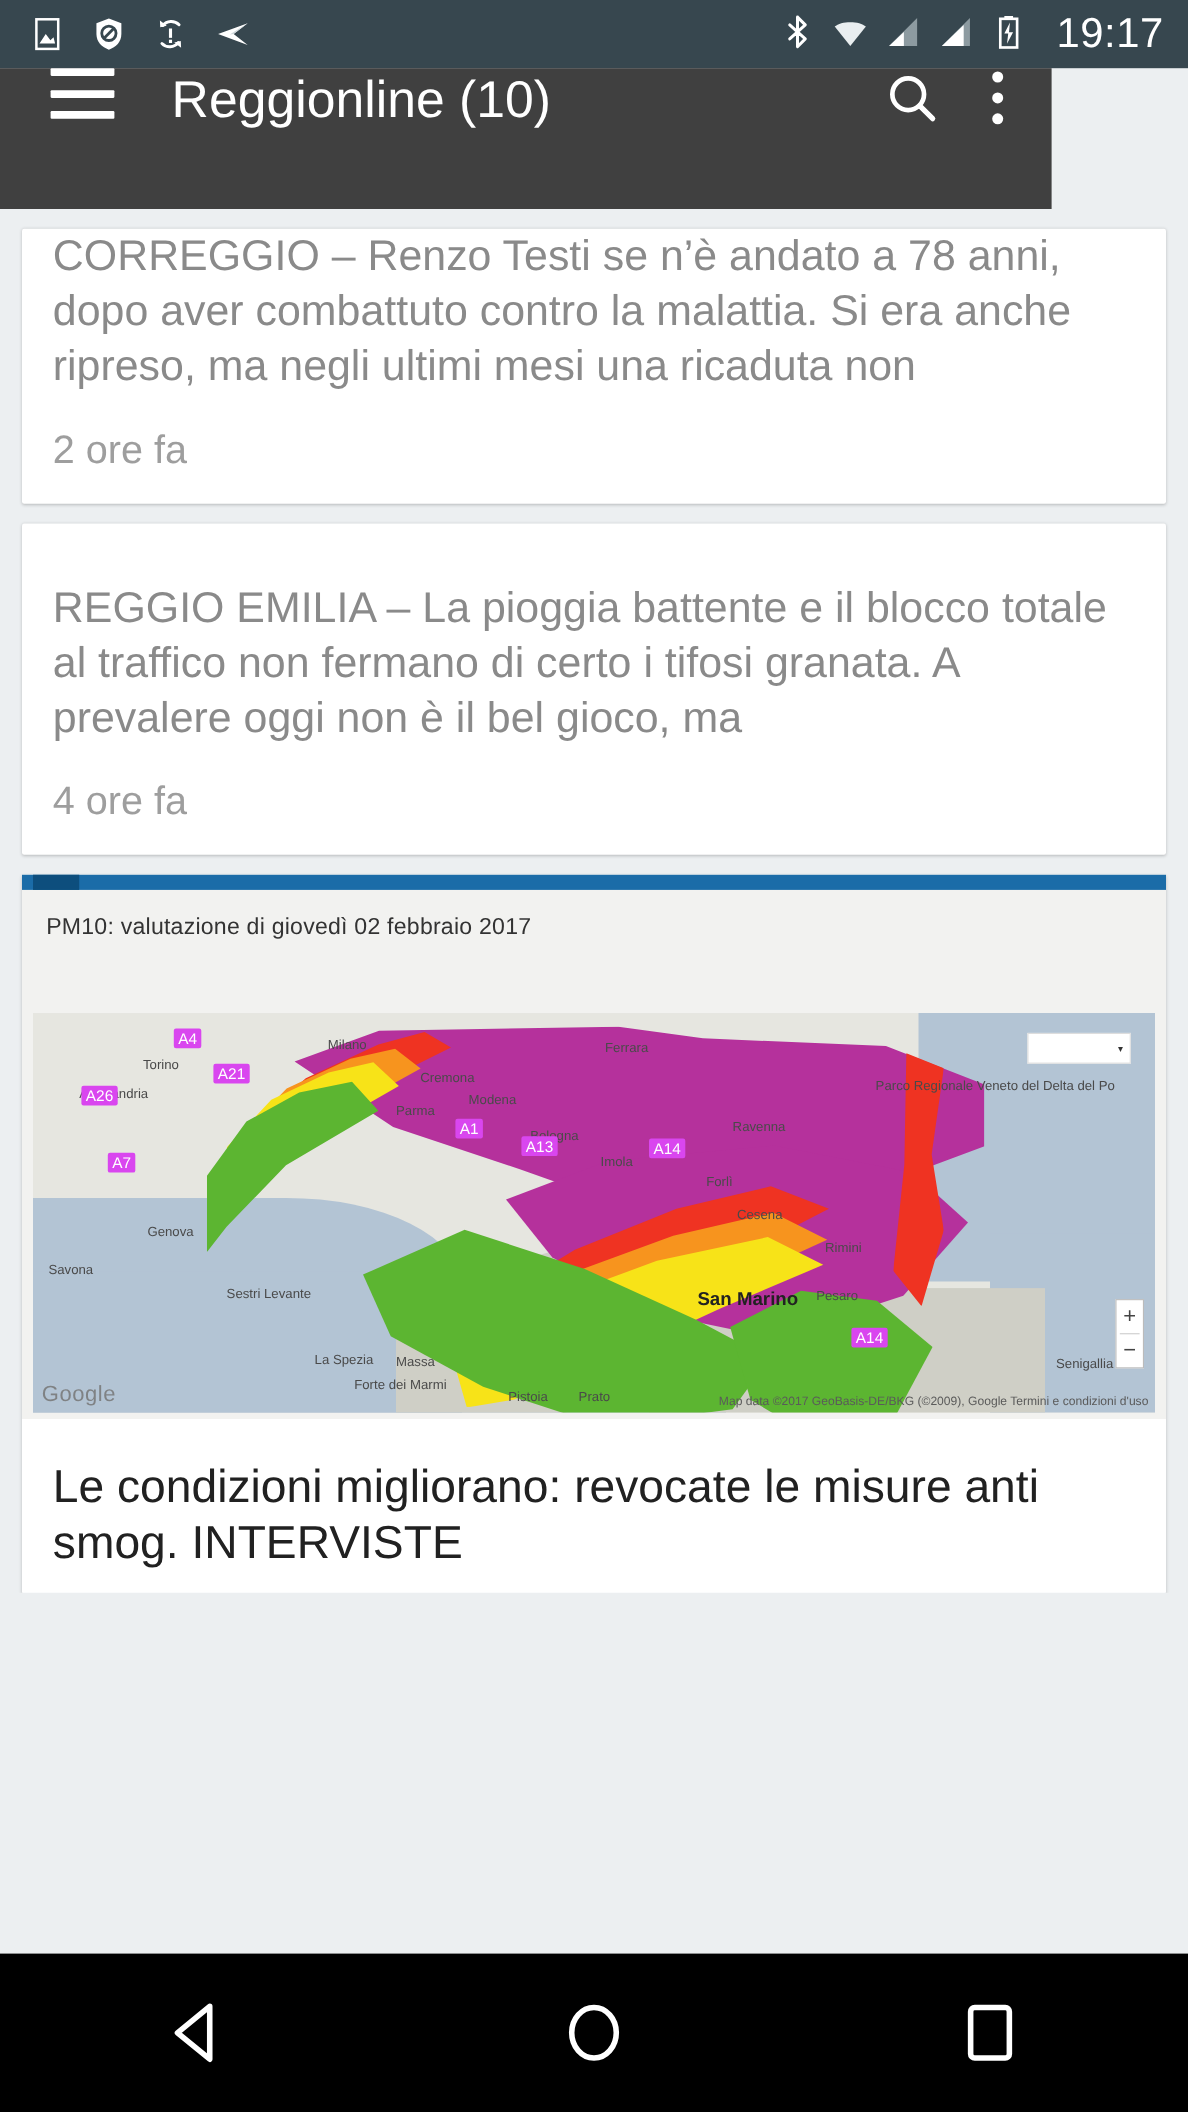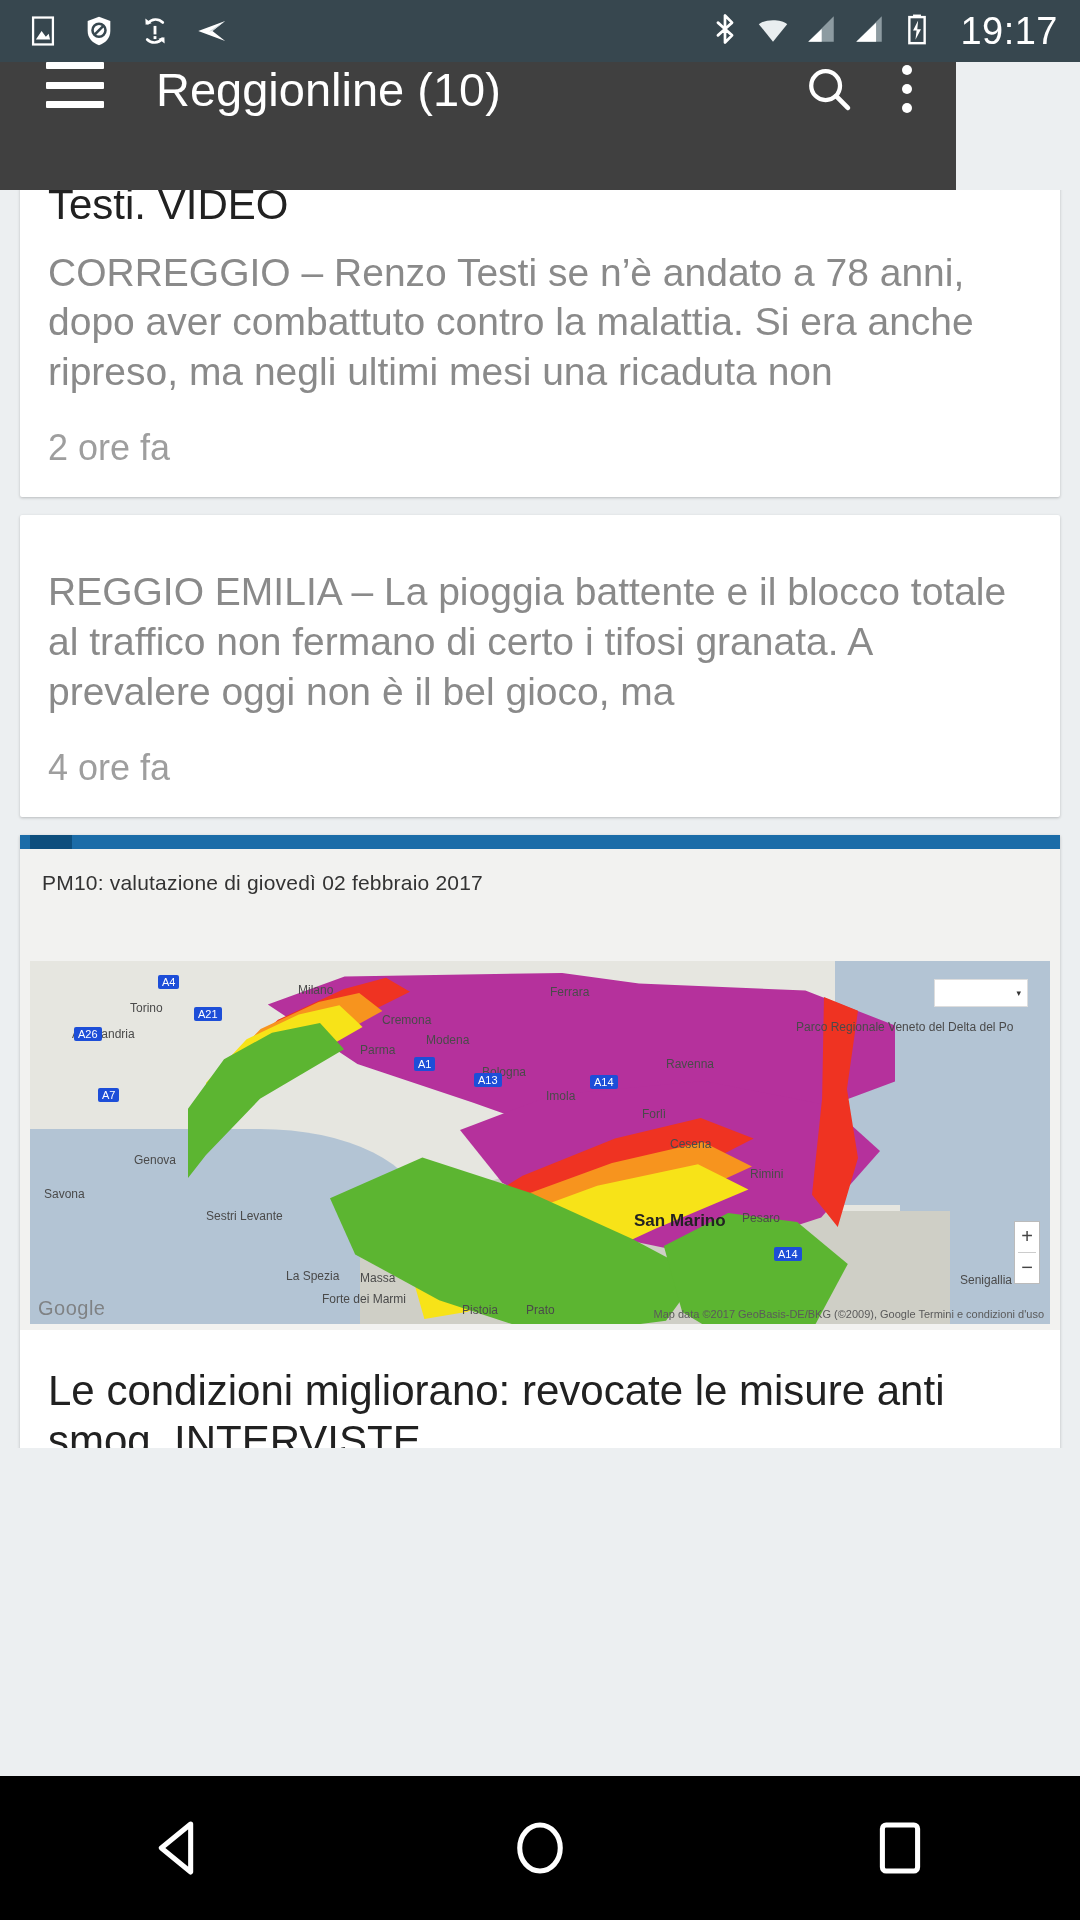--- a/index.html
+++ b/index.html
@@ -108,21 +108,21 @@
     position:absolute; left:8px; bottom:4px; font-size:20px; color:#777;
     font-family:"Liberation Sans", sans-serif; opacity:.85; letter-spacing:.5px;
   }
   .gattrib{
     position:absolute; right:6px; bottom:4px; font-size:11px; color:#5a5a5a;
     font-family:"Liberation Sans", sans-serif; white-space:nowrap;
   }
   .mlabel{ position:absolute; font-size:12px; color:#4a4a4a;
            font-family:"Liberation Sans", sans-serif; white-space:nowrap; }
   .mlabel.big{ font-size:17px; color:#222; font-weight:bold; }
-  .rshield{ position:absolute; background:#1d4ed8; color:#fff; font-size:11px;
+  .rshield{ position:absolute; background:#d946ef; color:#fff; font-size:14px;
             padding:1px 4px; border-radius:2px; }
   .map-title{
     font-size:42px; color:#212121; line-height:1.2; padding:36px 28px 34px 28px;
     font-family:"Liberation Sans", sans-serif;
   }
 
   
   .navbar{
     position:absolute; bottom:0; left:0; width:1080px; height:144px;
     background:#000; display:flex; align-items:center; justify-content:space-around;
@@ -200,21 +200,20 @@
           <i></i>
           <i></i>
       </div>
     </div>
   </div>
 
   <div class="content">
 
     <div class="card card-clipped">
       <div class="card-pad">
-        <div class="title">Testi. VIDEO</div>
         <div class="excerpt">CORREGGIO – Renzo Testi  se n’è andato a 78 anni, dopo aver combattuto contro la malattia. Si era anche ripreso, ma negli ultimi mesi una ricaduta non</div>
         <div class="time">2 ore fa</div>
       </div>
     </div>
 
     <div class="card" style="margin-top:18px;">
       <div class="card-pad" style="padding-top:34px;">
         <div class="excerpt">REGGIO EMILIA – La pioggia battente e il blocco totale al traffico non fermano di certo i tifosi granata. A prevalere oggi non è il bel gioco, ma</div>
         <div class="time">4 ore fa</div>
       </div>

